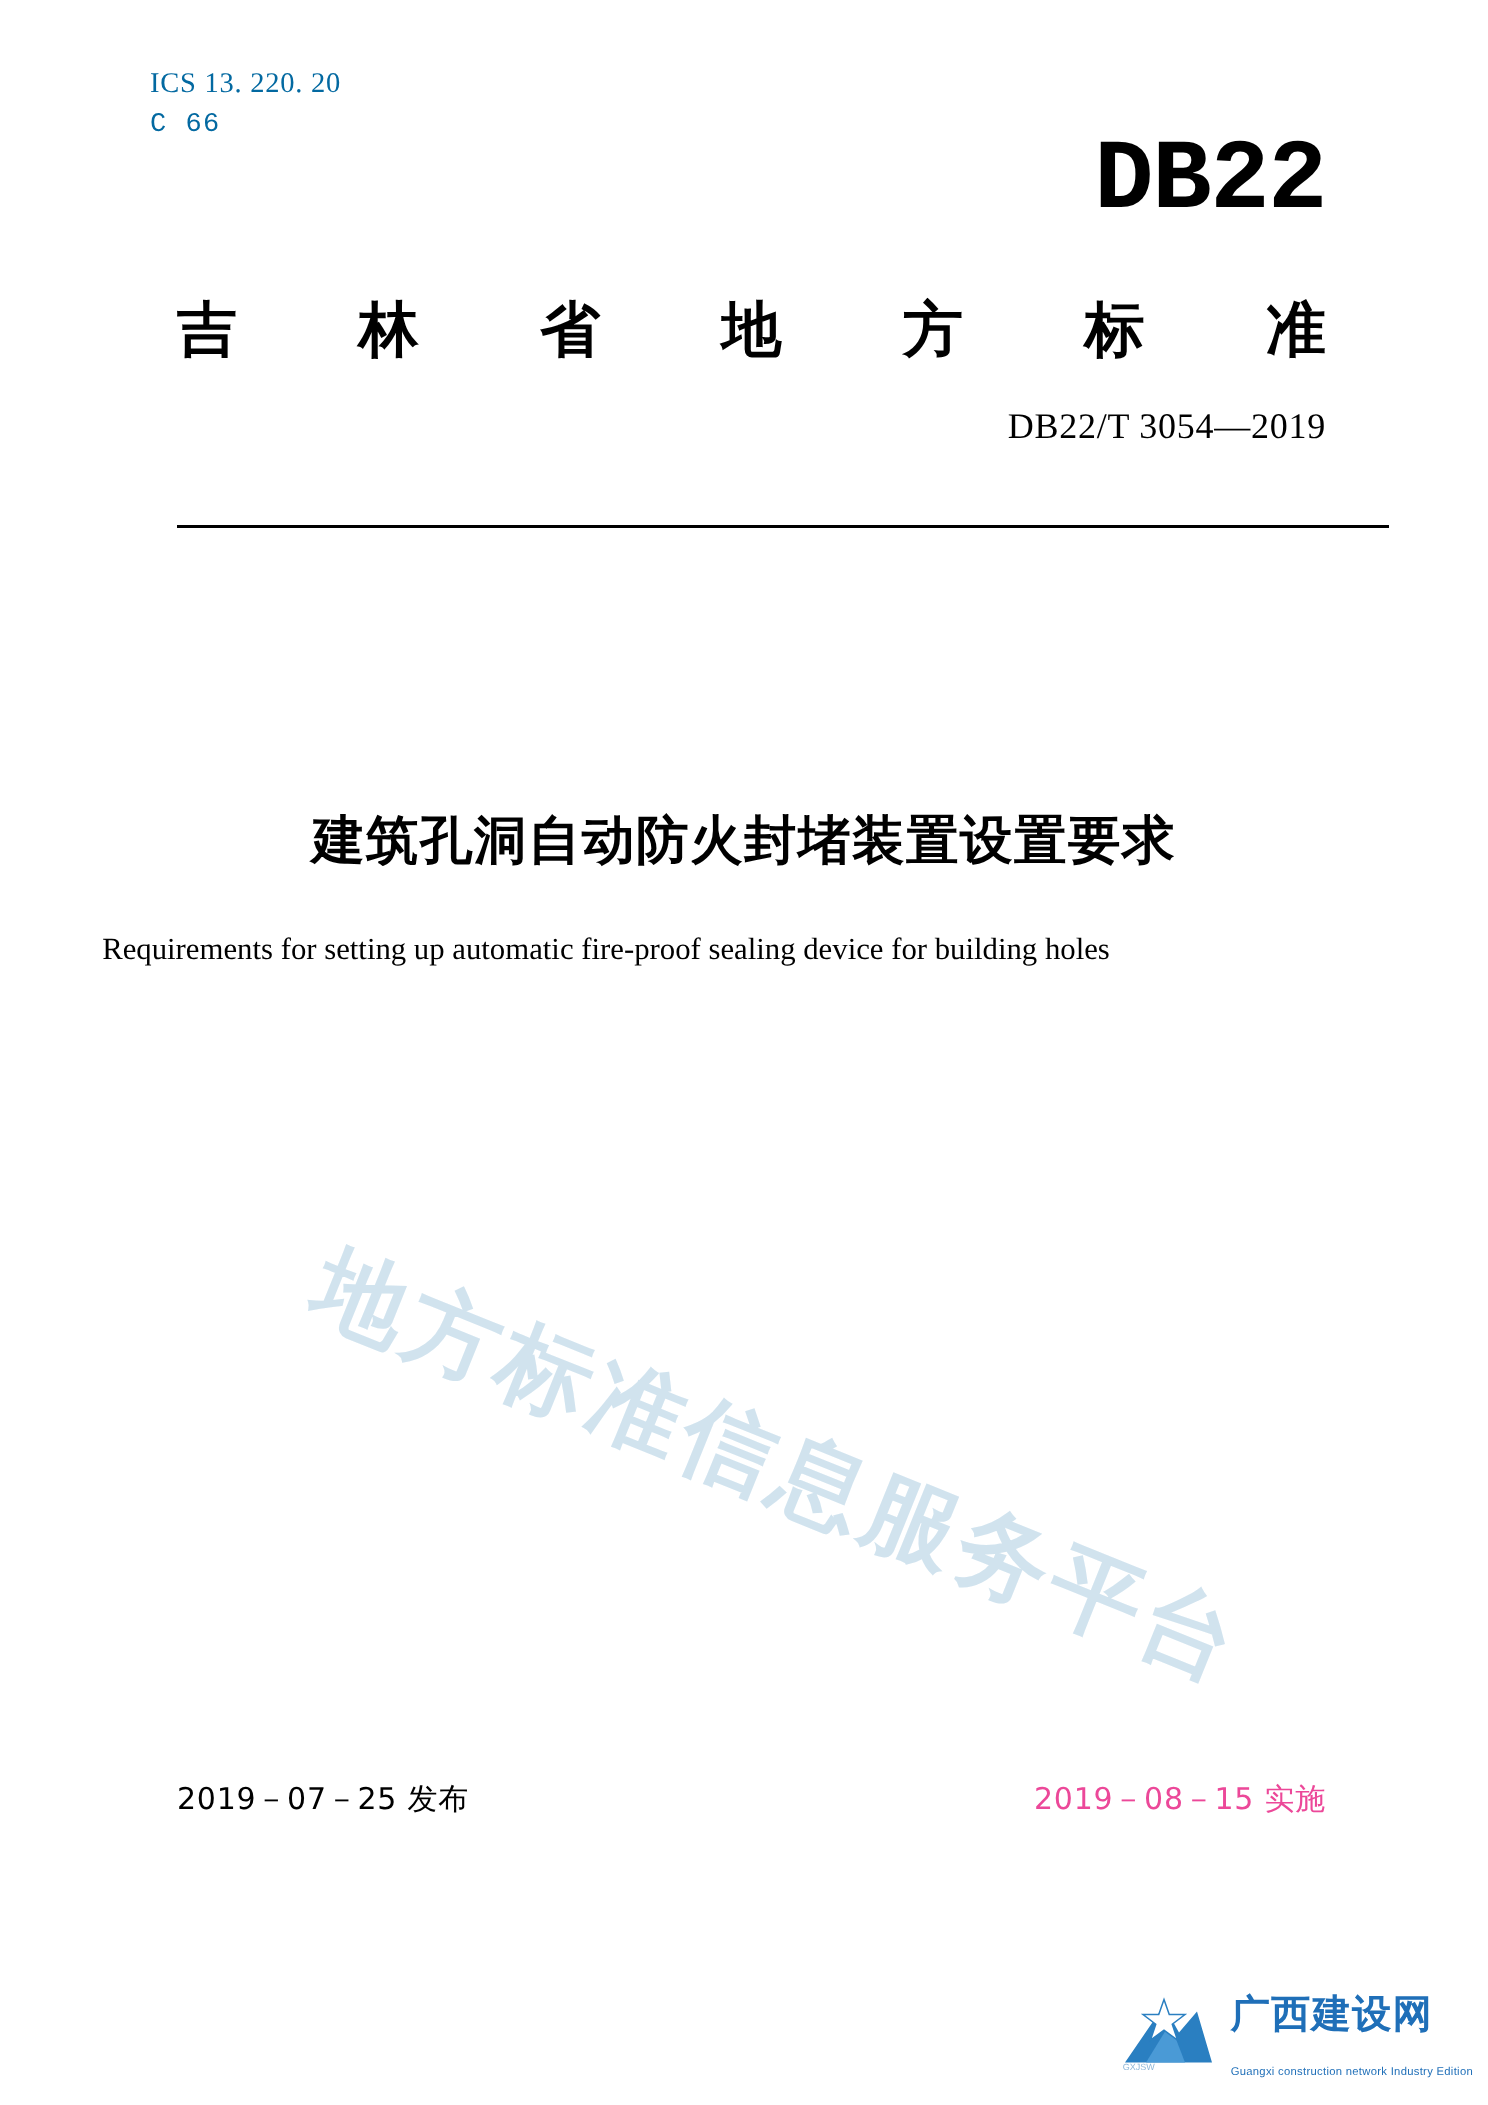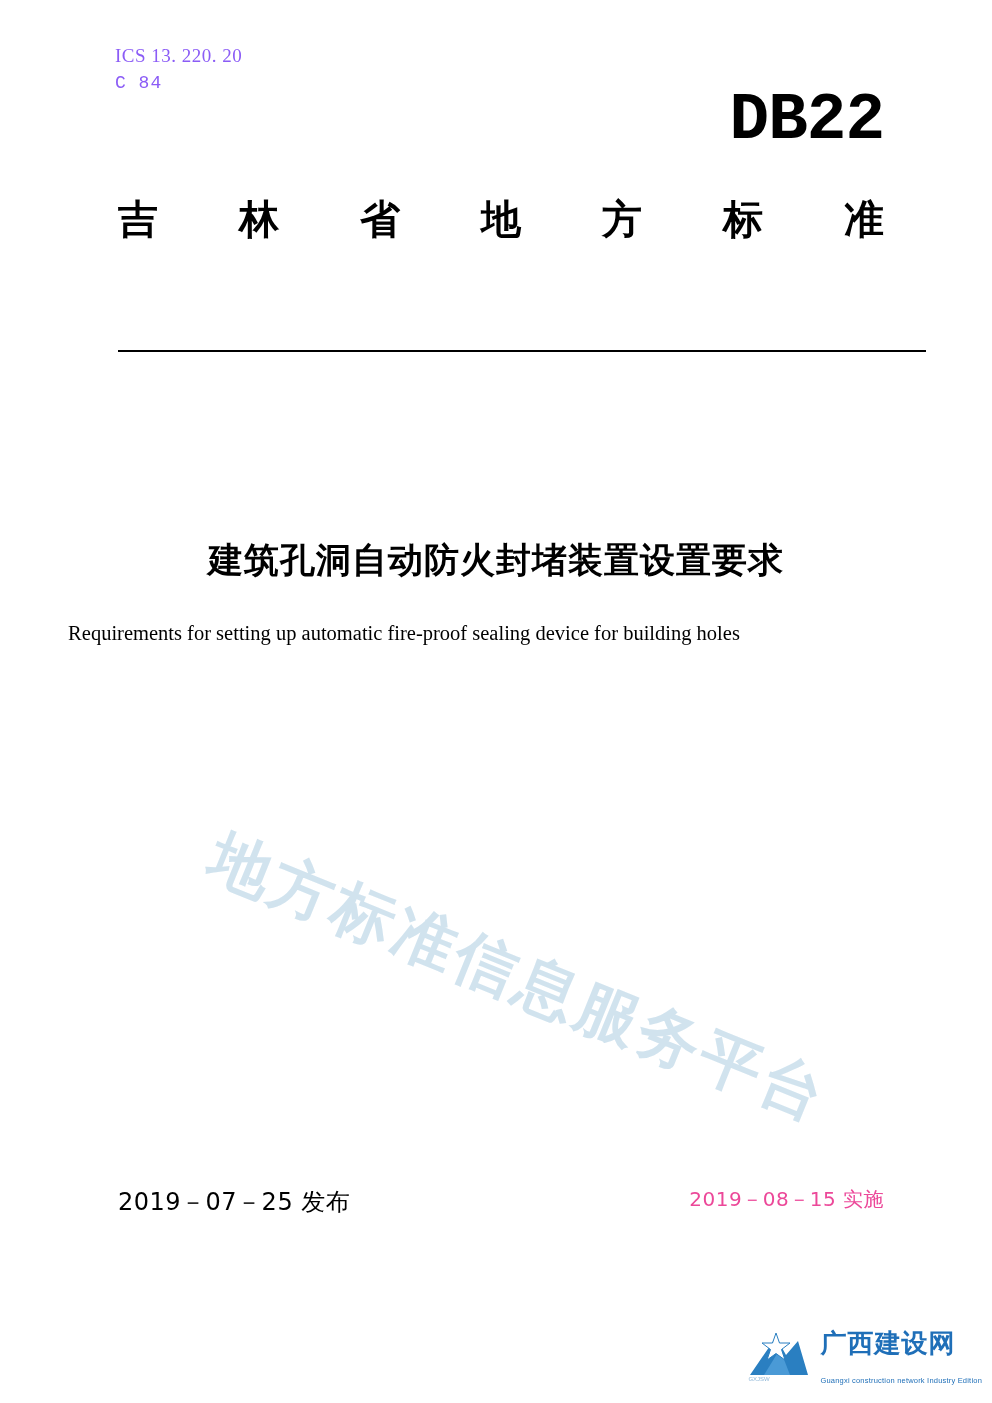--- a/index.html
+++ b/index.html
@@ -15,25 +15,25 @@
     width: 992px;
     height: 1403px;
     background: #ffffff;
     overflow: hidden;
   }
 
   
   .ics-block {
     position: absolute;
     top: 42px;
-    left: 115px;
+    left: 100px;
     font-family: "Liberation Serif", serif;
     font-size: 19px;
     line-height: 1.45;
-    color: #8b5cf6;
+    color: #0369a1;
     letter-spacing: 0.5px;
   }
   .ics-line2 {
     font-family: "Liberation Mono", monospace;
     font-size: 18px;
     letter-spacing: 1px;
   }
 
   .db-logo {
     position: absolute;
@@ -124,21 +124,21 @@
     opacity: 0.95;
     pointer-events: none;
   }
 
   
   .date-left {
     position: absolute;
     top: 1186px;
     left: 118px;
     font-family: "DejaVu Sans", sans-serif;
-    font-size: 24px;
+    font-size: 20px;
     color: #000;
     letter-spacing: 0.5px;
   }
   .date-right {
     position: absolute;
     top: 1186px;
     right: 108px;
     font-family: "DejaVu Sans", sans-serif;
     font-size: 20px;
     color: #ec4899;
@@ -206,35 +206,36 @@
     color: #8fb7d8;
   }
 </style>
 </head>
 <body>
 
 <div class="page">
 
   <div class="ics-block">
     <div>ICS 13. 220. 20</div>
-    <div class="ics-line2">C 84</div>
+    <div class="ics-line2">C 66</div>
   </div>
 
   <div class="db-logo">DB22</div>
 
   <div class="province-title">
     <span>吉</span>
     <span>林</span>
     <span>省</span>
     <span>地</span>
     <span>方</span>
     <span>标</span>
     <span>准</span>
   </div>
 
+  <div class="std-number">DB22/T 3054—2019</div>
 
   <div class="rule"></div>
 
   <div class="cn-title">建筑孔洞自动防火封堵装置设置要求</div>
   <div class="en-title">Requirements for setting up automatic fire-proof sealing device for building holes</div>
 
   <div class="watermark">地方标准信息服务平台</div>
 
   <div class="date-left">2019－07－25 发布</div>
   <div class="date-right">2019－08－15 实施</div>

